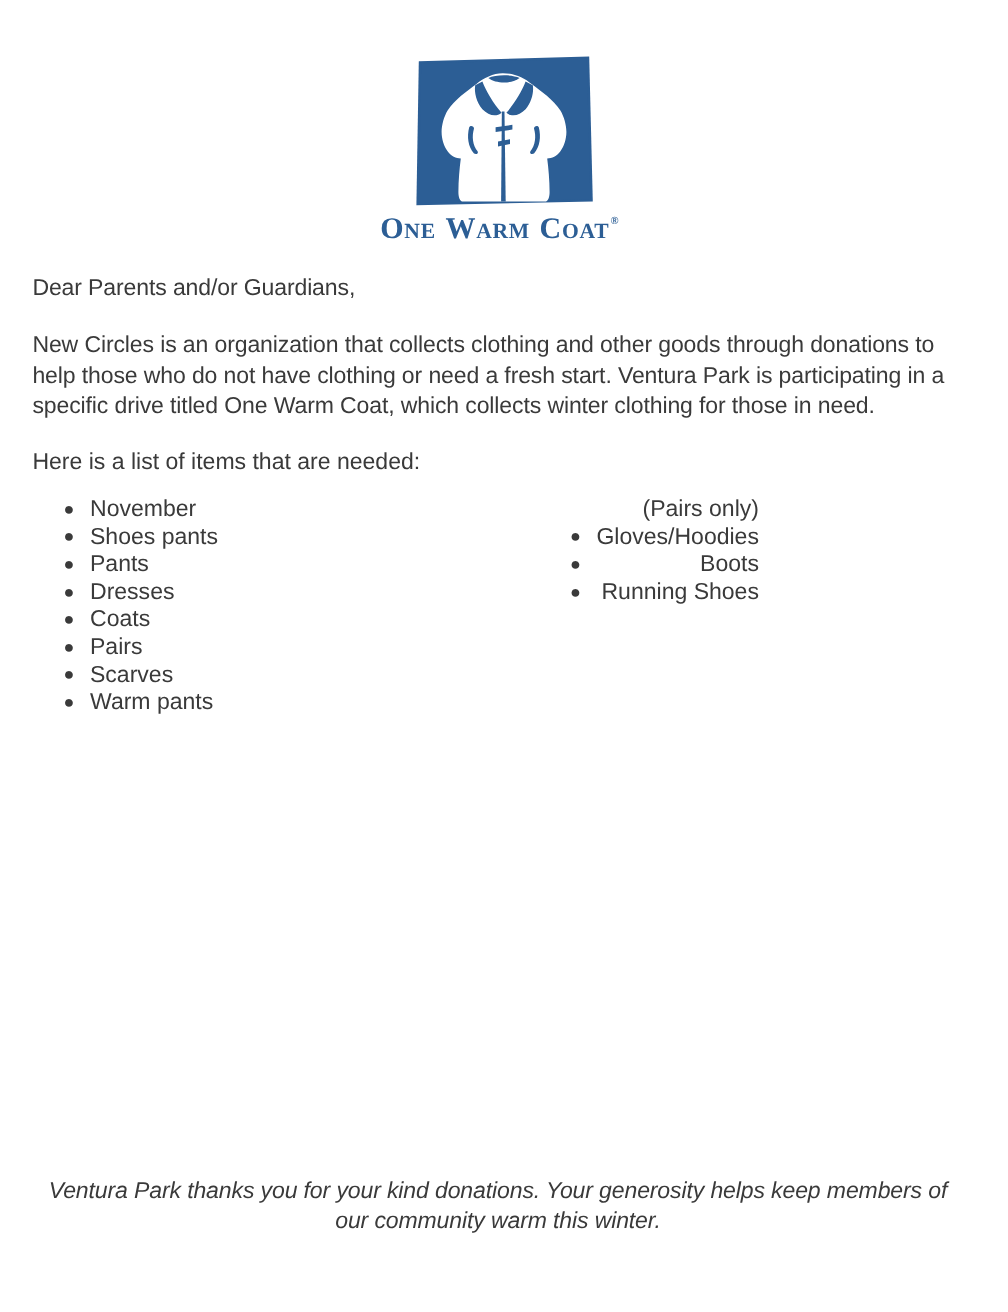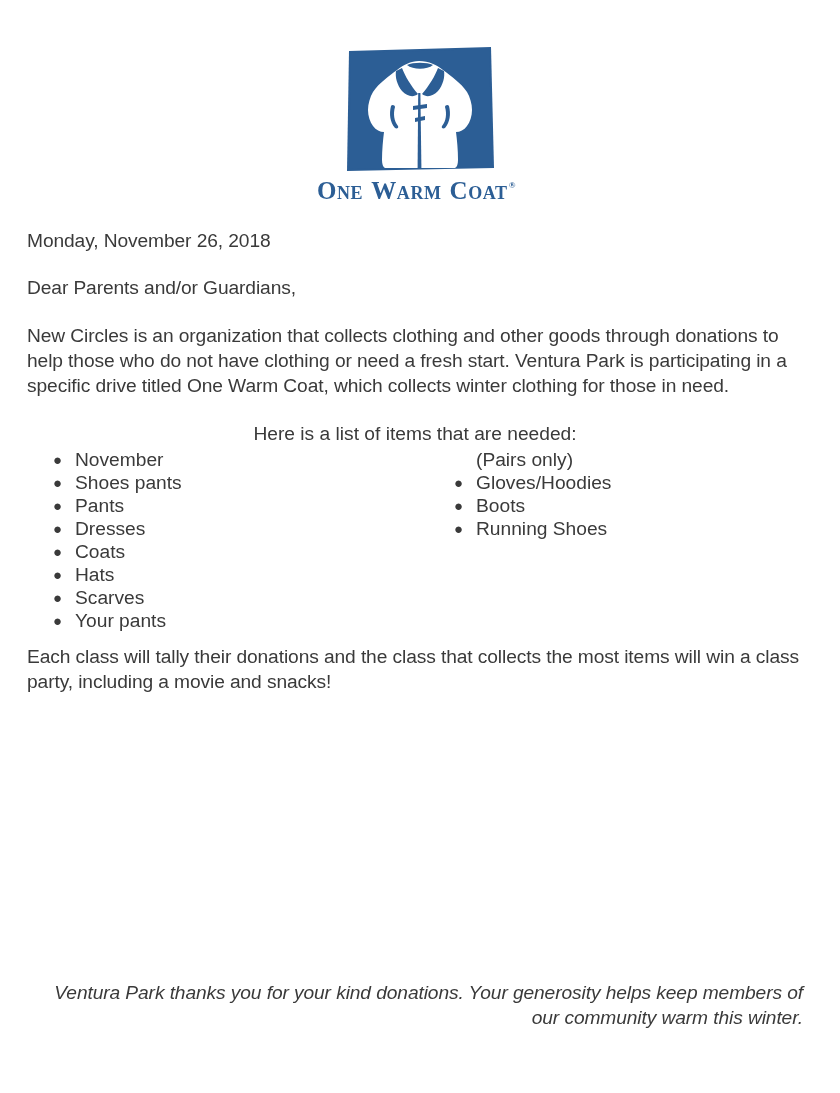--- a/index.html
+++ b/index.html
@@ -58,36 +58,35 @@
   p.para {
     margin: 0 0 22px 0;
     font-size: 19.2px;
     line-height: 1.32;
     letter-spacing: -0.1px;
   }
   .bold { font-weight: bold; }
 
   
   .list-intro {
-    margin: 0 0 2px 0;
+    margin: 0 0 14px 0;
     font-size: 19.2px;
     line-height: 1.32;
-    text-align: center;
   }
   .list-cols {
     position: relative;
     width: 776px;
     height: 196px;
   }
   .col {
     position: absolute;
     top: 0;
   }
   .col-left { left: 26px; }
-  .col-right { left: 427px; }
+  .col-right { left: 448px; text-align: right; }
   ul.items {
     list-style: none;
     margin: 0;
     padding: 0;
   }
   ul.items li {
     position: relative;
     font-size: 19.2px;
     line-height: 23px;
     padding-left: 22px;
@@ -107,21 +106,21 @@
     padding-left: 22px;
     white-space: nowrap;
   }
 
   
   .closing {
     position: absolute;
     left: 27px;
     top: 980px;
     width: 776px;
-    text-align: right;
+    text-align: center;
     font-style: italic;
     font-size: 19.2px;
     line-height: 1.32;
     letter-spacing: -0.1px;
   }
 </style>
 </head>
 <body>
 
 <div class="page">
@@ -181,56 +180,54 @@
         <span class="wm-big">C</span>
         <span class="wm-small">OAT</span>
         <span class="wm-reg">®</span>
       </span>
     </div>
 
   </div>
 
   <div class="doc-body">
 
-    <p class="para">Monday, November 26, 2018</p>
 
     <p class="para">Dear Parents and/or Guardians,</p>
 
 
     <p class="para">New Circles is an organization that collects clothing and other goods through donations to help those who do not have clothing or need a fresh start. Ventura Park is participating in a specific drive titled One Warm Coat, which collects winter clothing for those in need.</p>
 
 
 
     <p class="list-intro">Here is a list of items that are needed:</p>
 
     <div class="list-cols">
 
       <div class="col col-left">
         <ul class="items">
           <li><span class="bullet">●</span><span>November</span></li>
           <li><span class="bullet">●</span><span>Shoes pants</span></li>
           <li><span class="bullet">●</span><span>Pants</span></li>
           <li><span class="bullet">●</span><span>Dresses</span></li>
           <li><span class="bullet">●</span><span>Coats</span></li>
-          <li><span class="bullet">●</span><span>Hats</span></li>
+          <li><span class="bullet">●</span><span>Pairs</span></li>
           <li><span class="bullet">●</span><span>Scarves</span></li>
-          <li><span class="bullet">●</span><span>Your pants</span></li>
+          <li><span class="bullet">●</span><span>Warm pants</span></li>
         </ul>
       </div>
 
       <div class="col col-right">
         <div class="pairs-head">(Pairs only)</div>
         <ul class="items">
           <li><span class="bullet">●</span><span>Gloves/Hoodies</span></li>
           <li><span class="bullet">●</span><span>Boots</span></li>
           <li><span class="bullet">●</span><span>Running Shoes</span></li>
         </ul>
       </div>
 
     </div>
 
-    <p class="para">Each class will tally their donations and the class that collects the most items will win a class party, including a movie and snacks!</p>
 
   </div>
 
   <div class="closing">Ventura Park thanks you for your kind donations. Your generosity helps keep members of our community warm this winter.</div>
 
 </div>
 
 </body></html>

